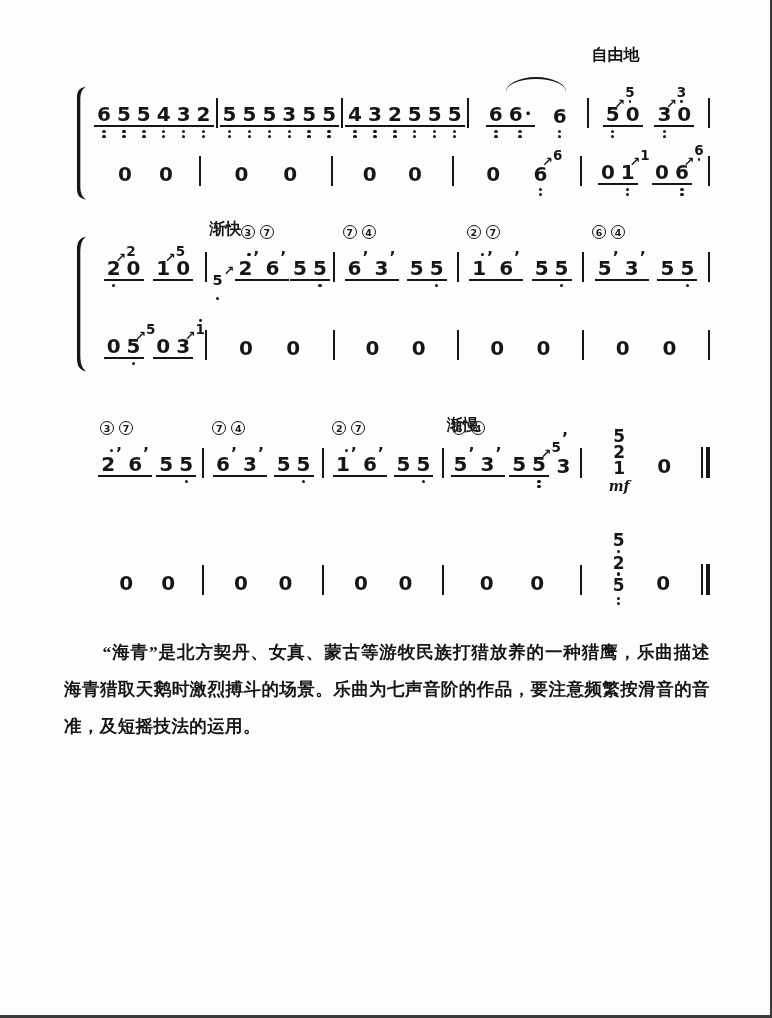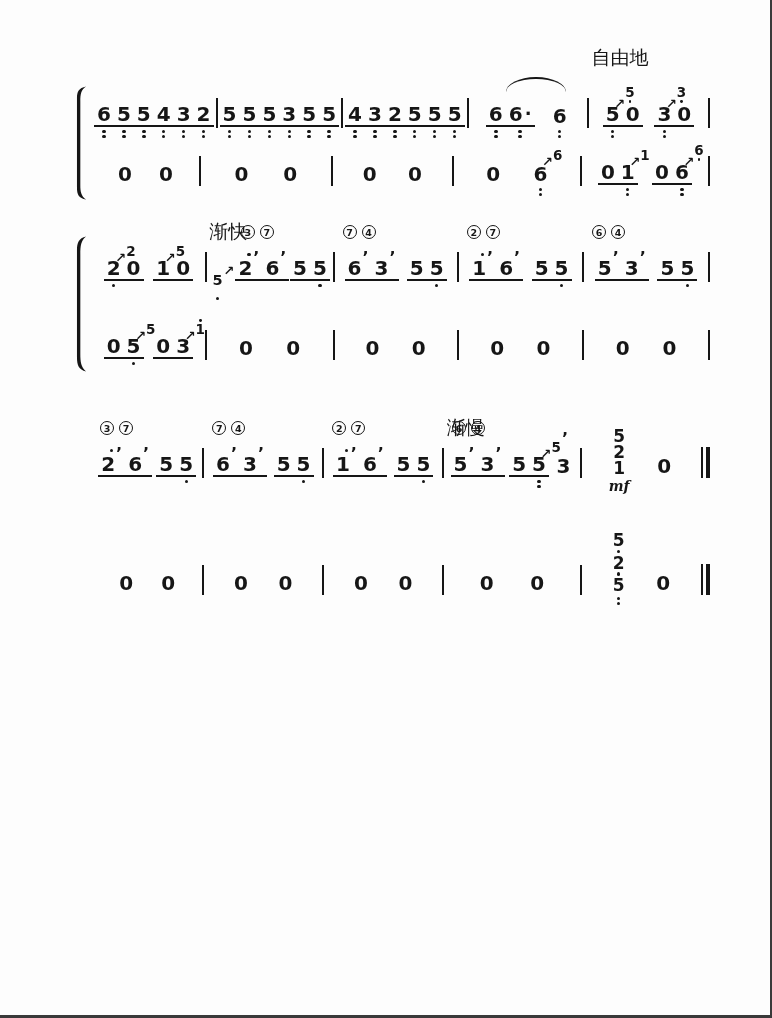--- a/index.html
+++ b/index.html
@@ -34,21 +34,21 @@
   .sm{display:flex;flex-direction:column;align-items:center;transform:translateY(-7px);}
   .smdg{font-size:13.5px;font-weight:700;line-height:12px;}
   .sm .dot{width:2.8px;height:2.8px;margin-top:1.8px;}
   .art .flk{transform:translateY(-14px);}
   .nd.chord .dg{font-size:17px;line-height:17px;}
   .nd.chord .dgr{height:17px;}
   .cstack{display:flex;flex-direction:column;align-items:center;}
   .cdg{font-size:17px;font-weight:700;line-height:16px;}
   .cstack .dot{margin:1.5px 0;}
   .dyn{font-family:"DejaVu Serif",serif;font-style:italic;font-weight:700;font-size:14px;line-height:12px;}
-  .tempo{position:absolute;top:-27px;left:2%;font-weight:400;font-size:19px;white-space:nowrap;}
+  .tempo{position:absolute;top:-27px;left:2%;font-weight:700;font-size:16px;white-space:nowrap;}
   .circs{position:absolute;top:-21px;left:8px;display:flex;gap:5px;}
   .c{width:14px;height:14px;border:1.3px solid var(--ink);border-radius:50%;display:flex;
      align-items:center;justify-content:center;font-size:9.5px;font-weight:700;box-sizing:border-box;}
   .tie{position:absolute;top:-15px;left:32%;width:50%;height:13px;border-top:2px solid var(--ink);
        border-radius:50% 50% 0 0 / 100% 100% 0 0;}
   .bar{width:2px;height:30px;background:var(--ink);margin-bottom:12px;flex:none;}
   .dbar{display:flex;gap:2.5px;margin-bottom:12px;flex:none;}
   .dbar span{display:block;height:31px;}
   .dbar .thin{width:2px;background:var(--ink);}
   .dbar .thick{width:4.5px;background:var(--ink);}
@@ -1150,14 +1150,15 @@
             </span>
           </div>
           <span class="dbar">
             <span class="thin"></span>
             <span class="thick"></span>
           </span>
         </div>
       </section>
     </div>
   <div class="notes">
+    <p>“海青”是北方契丹、女真、蒙古等游牧民族打猎放养的一种猎鹰，乐曲描述海青猎取天鹅时激烈搏斗的场景。乐曲为七声音阶的作品，要注意频繁按滑音的音准，及短摇技法的运用。</p>
   </div>
 </div>
 
 </body></html>

